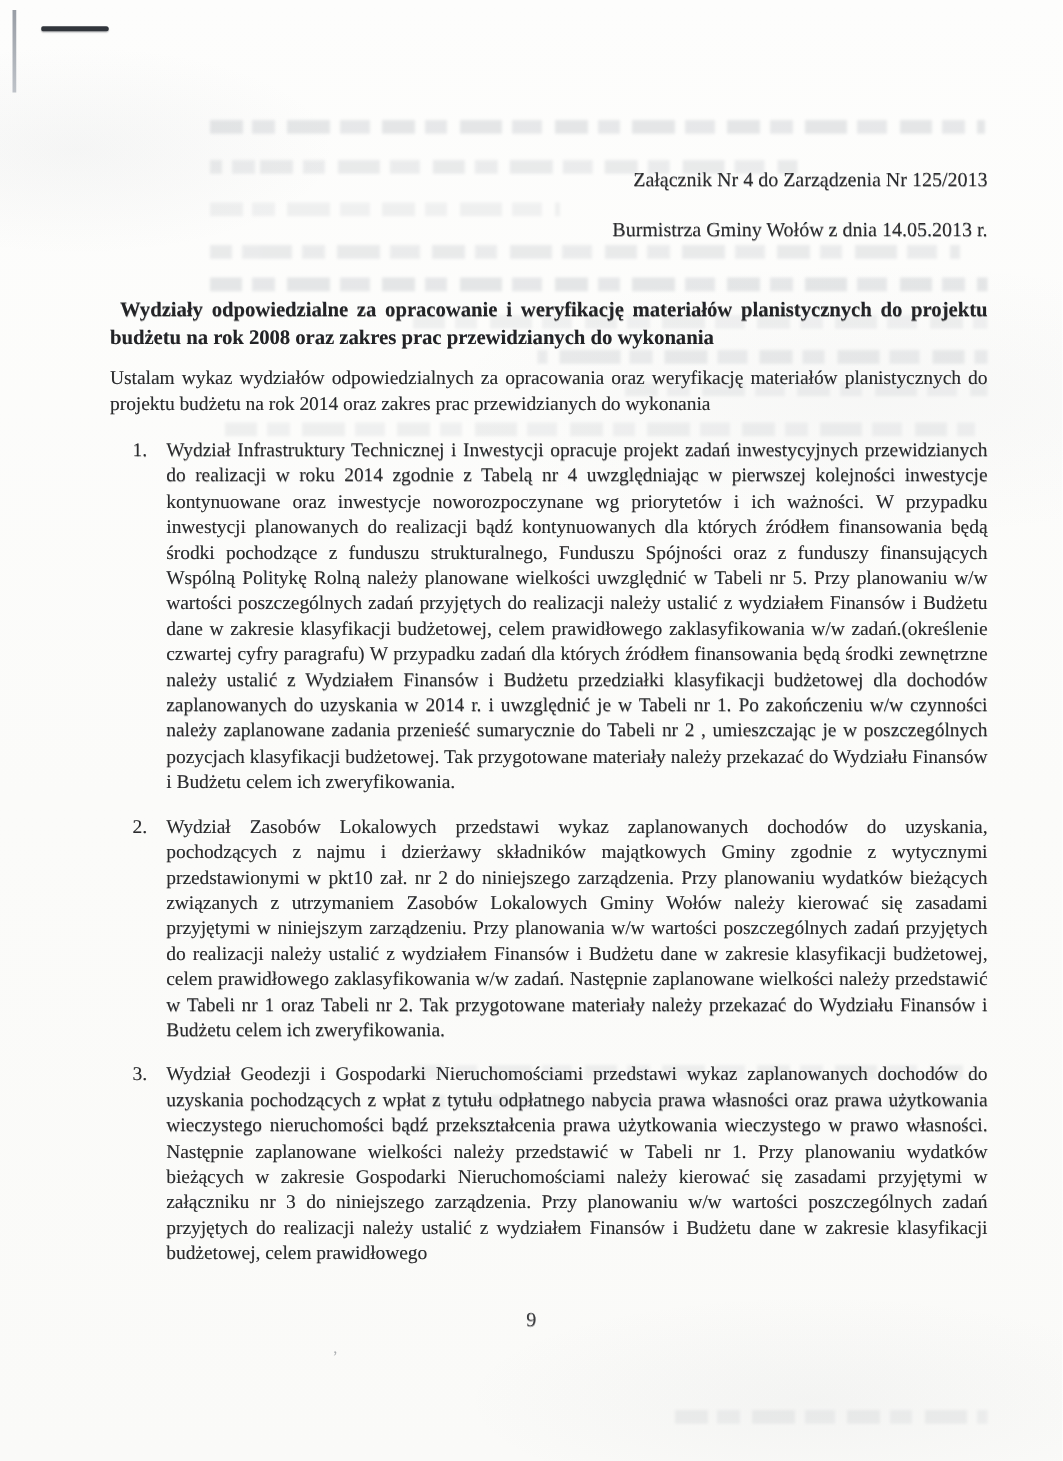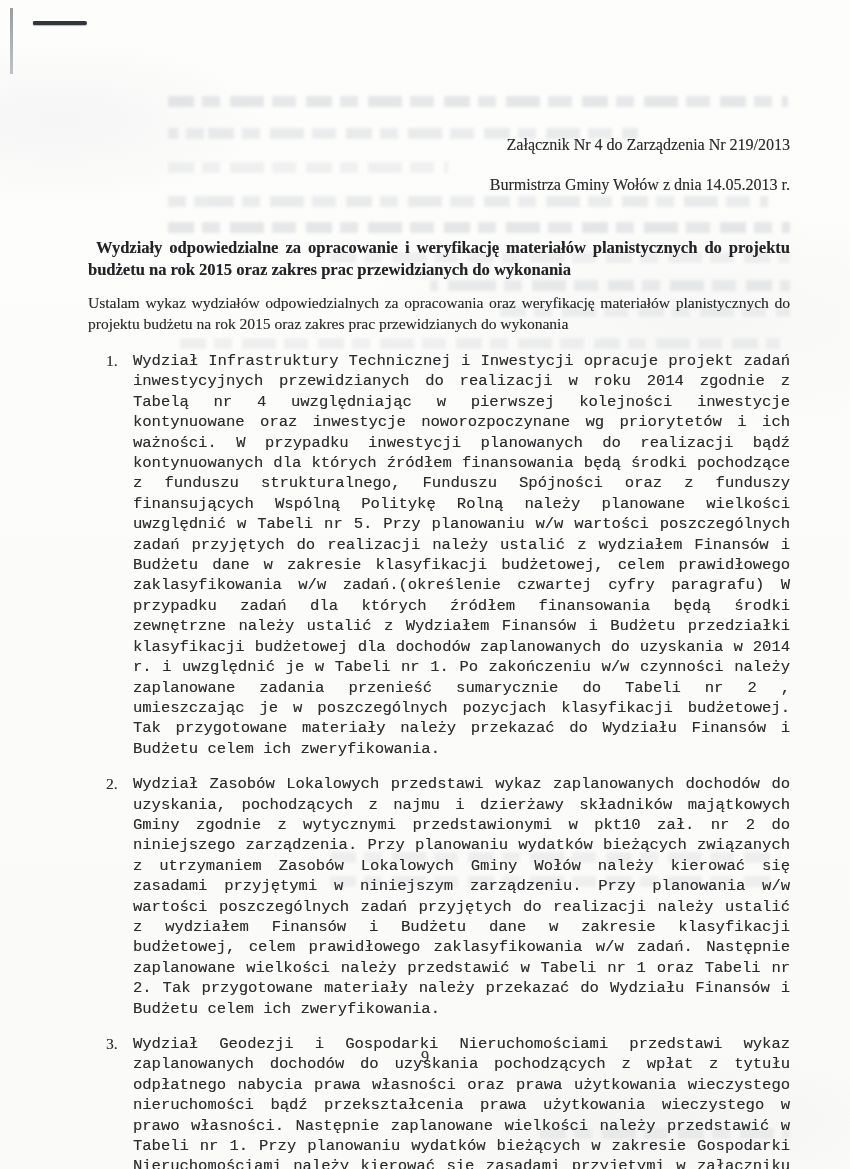--- a/index.html
+++ b/index.html
@@ -113,21 +113,20 @@
     line-height: 20.4px;
   }
   .item + .item { margin-top: 15px; }
   .item .num {
     flex: none;
     width: 27px;
   }
   .item .txt {
     flex: 1;
     text-align: justify;
-    font-family: Liberation Mono, monospace;
   }
 
   .page-num {
     position: absolute;
     left: 0; top: 1048px;
     width: 100%;
     text-align: center;
     font-size: 16px;
     color: #3b3c3f;
   }
@@ -147,26 +146,26 @@
 <div class="ghost faint" style="left:500px; top:306px; width:290px;"></div>
 <div class="ghost faint" style="left:180px; top:338px; width:600px;"></div>
 <div class="ghost faint" style="left:330px; top:852px; width:450px;"></div>
 <div class="ghost faint" style="left:330px; top:876px; width:440px;"></div>
 <div class="ghost faint" style="left:540px; top:1128px; width:250px;"></div>
 
 <div class="edge-line"></div>
 <div class="fold-mark"></div>
 <div class="speck">‚</div>
 
-<div class="hdr hdr-1 ink">Załącznik Nr 4 do Zarządzenia Nr 219/2013</div>
+<div class="hdr hdr-1 ink">Załącznik Nr 4 do Zarządzenia Nr 125/2013</div>
 <div class="hdr hdr-2 ink">Burmistrza Gminy Wołów z dnia 14.05.2013 r.</div>
 
-<div class="doc-title ink">Wydziały odpowiedzialne za opracowanie i weryfikację materiałów planistycznych do projektu budżetu na rok 2015 oraz zakres prac przewidzianych do wykonania</div>
+<div class="doc-title ink">Wydziały odpowiedzialne za opracowanie i weryfikację materiałów planistycznych do projektu budżetu na rok 2008 oraz zakres prac przewidzianych do wykonania</div>
 
-<div class="intro ink">Ustalam wykaz wydziałów odpowiedzialnych za opracowania oraz weryfikację materiałów planistycznych do projektu budżetu na rok 2015 oraz zakres prac przewidzianych do wykonania</div>
+<div class="intro ink">Ustalam wykaz wydziałów odpowiedzialnych za opracowania oraz weryfikację materiałów planistycznych do projektu budżetu na rok 2014 oraz zakres prac przewidzianych do wykonania</div>
 
 <div class="items">
   <div class="item">
     <span class="num ink">1.</span>
     <span class="txt ink">Wydział Infrastruktury Technicznej i Inwestycji opracuje projekt zadań inwestycyjnych przewidzianych do realizacji w roku 2014 zgodnie z Tabelą nr 4 uwzględniając w pierwszej kolejności inwestycje kontynuowane oraz inwestycje noworozpoczynane wg priorytetów i ich ważności. W przypadku inwestycji planowanych do realizacji bądź kontynuowanych dla których źródłem finansowania będą środki pochodzące z funduszu strukturalnego, Funduszu Spójności oraz z funduszy finansujących Wspólną Politykę Rolną należy planowane wielkości uwzględnić w Tabeli nr 5. Przy planowaniu w/w wartości poszczególnych zadań przyjętych do realizacji należy ustalić z wydziałem Finansów i Budżetu dane w zakresie klasyfikacji budżetowej, celem prawidłowego zaklasyfikowania w/w zadań.(określenie czwartej cyfry paragrafu)  W przypadku zadań dla których źródłem finansowania będą środki zewnętrzne należy ustalić z Wydziałem Finansów i Budżetu przedziałki klasyfikacji budżetowej dla dochodów zaplanowanych do uzyskania w 2014 r. i uwzględnić je w Tabeli nr 1. Po zakończeniu w/w czynności należy zaplanowane zadania przenieść sumarycznie do Tabeli nr 2 , umieszczając je w poszczególnych pozycjach klasyfikacji budżetowej.  Tak przygotowane materiały należy przekazać do Wydziału Finansów i Budżetu celem ich zweryfikowania.</span>
   </div>
   <div class="item">
     <span class="num ink">2.</span>
     <span class="txt ink">Wydział Zasobów Lokalowych przedstawi wykaz zaplanowanych dochodów do uzyskania, pochodzących z najmu i dzierżawy składników majątkowych Gminy zgodnie z wytycznymi przedstawionymi w pkt10 zał. nr 2 do niniejszego zarządzenia. Przy planowaniu wydatków bieżących związanych z utrzymaniem Zasobów Lokalowych Gminy Wołów należy kierować się zasadami przyjętymi w niniejszym zarządzeniu. Przy planowania w/w wartości poszczególnych zadań przyjętych do realizacji należy ustalić z wydziałem Finansów i Budżetu dane w zakresie klasyfikacji budżetowej, celem prawidłowego zaklasyfikowania w/w zadań. Następnie zaplanowane wielkości należy przedstawić w Tabeli nr 1 oraz Tabeli nr 2. Tak przygotowane materiały należy przekazać do Wydziału Finansów i Budżetu celem ich zweryfikowania.</span>
   </div>

